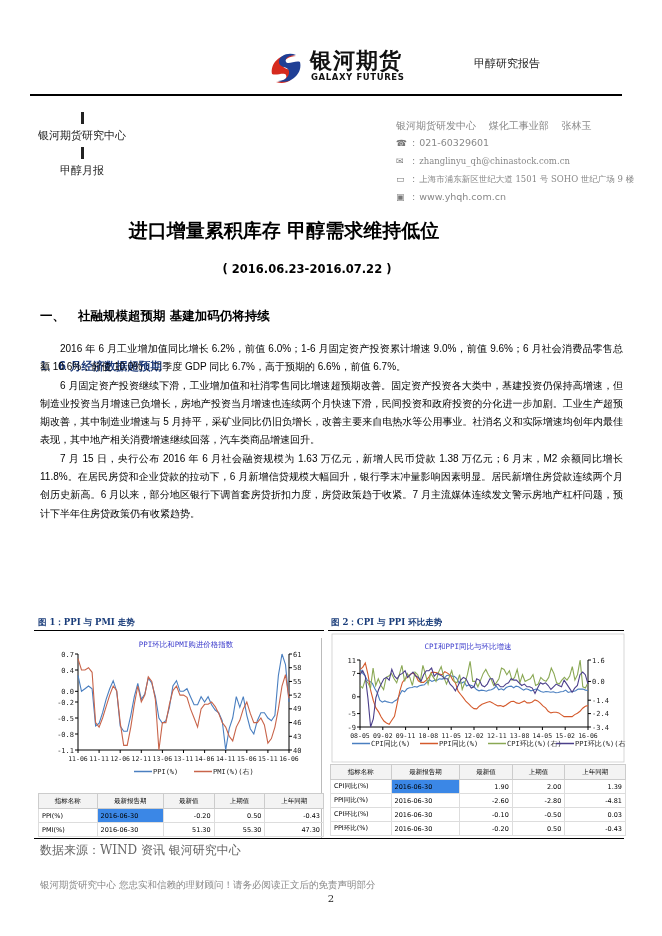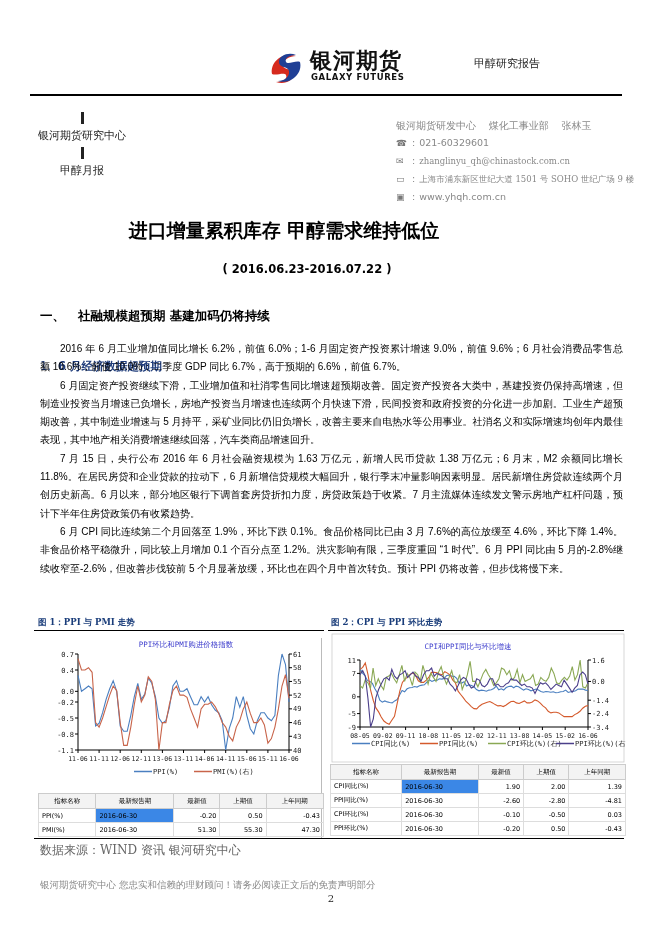--- a/index.html
+++ b/index.html
@@ -28,21 +28,21 @@
   .body p { margin:0; text-indent:2em; }
   
   .fig-label { font-family:"DejaVu Serif", serif; font-size:8.5px; font-weight:bold; color:#1a3d7a; }
   .fig1-label { left:38px; top:617px; }
   .fig2-label { left:331px; top:617px; }
   .fig-rule1 { left:34px; top:630px; width:290px; height:1px; background:#000; }
   .fig-rule2 { left:328px; top:630px; width:296px; height:1px; background:#000; }
   .chart-title { font-size:7.5px; color:#3b3bcc; }
   svg text { font-family:"DejaVu Sans Mono", monospace; }
   table.data { position:absolute; border-collapse:collapse; font-size:6.5px; font-family:"DejaVu Sans", sans-serif; }
-  table.data th { font-weight:normal; background:#f3f3f3; border:1px solid #ccc; height:14px; padding:0 3px; }
+  table.data th { font-weight:normal; background:#f3f3f3; border:1px solid #ccc; height:14px; padding:0 11px; }
   table.data td { border:1px solid #ddd; height:13px; padding:0 3px; white-space:nowrap; }
   table.data td.n { text-align:right; }
   table.data td.hl { background:#3b87e6; color:#000; }
   .src-rule { left:34px; top:838px; width:590px; height:1px; background:#000; }
   .source { left:40px; top:842px; font-size:12px; color:#666; font-family:"DejaVu Serif", serif; }
   .footer { left:40px; top:879px; font-size:9.5px; color:#888; }
   .page-no { left:0; top:893px; width:662px; text-align:center; font-size:10px; font-family:"DejaVu Serif", serif; color:#222; }
   .vbar { left:321px; top:638px; width:1px; height:200px; background:#bbb; }
 </style>
 </head>
@@ -98,21 +98,20 @@
   <span class="num">一、</span><span>社融规模超预期  基建加码仍将持续</span>
 </div>
 <div class="abs sub1">
   <span class="num">1.</span><span>6 月经济数据超预期</span>
 </div>
 
 <div class="abs body">
   <p>2016 年 6 月工业增加值同比增长 6.2%，前值 6.0%；1-6 月固定资产投资累计增速 9.0%，前值 9.6%；6 月社会消费品零售总额 10.6%，前值 10.0%；二季度 GDP 同比 6.7%，高于预期的 6.6%，前值 6.7%。</p>
   <p>6 月固定资产投资继续下滑，工业增加值和社消零售同比增速超预期改善。固定资产投资各大类中，基建投资仍保持高增速，但制造业投资当月增速已负增长，房地产投资当月增速也连续两个月快速下滑，民间投资和政府投资的分化进一步加剧。工业生产超预期改善，其中制造业增速与 5 月持平，采矿业同比仍旧负增长，改善主要来自电热水等公用事业。社消名义和实际增速均创年内最佳表现，其中地产相关消费增速继续回落，汽车类商品增速回升。</p>
   <p>7 月 15 日，央行公布 2016 年 6 月社会融资规模为 1.63 万亿元，新增人民币贷款 1.38 万亿元；6 月末，M2 余额同比增长 11.8%。在居民房贷和企业贷款的拉动下，6 月新增信贷规模大幅回升，银行季末冲量影响因素明显。居民新增住房贷款连续两个月创历史新高。6 月以来，部分地区银行下调首套房贷折扣力度，房贷政策趋于收紧。7 月主流媒体连续发文警示房地产杠杆问题，预计下半年住房贷政策仍有收紧趋势。</p>
-  <p>6 月 CPI 同比连续第二个月回落至 1.9%，环比下跌 0.1%。食品价格同比已由 3 月 7.6%的高位放缓至 4.6%，环比下降 1.4%。非食品价格平稳微升，同比较上月增加  0.1 个百分点至  1.2%。洪灾影响有限，三季度重回 “1 时代”。6 月 PPI 同比由 5 月的-2.8%继续收窄至-2.6%，但改善步伐较前 5 个月显著放缓，环比也在四个月中首次转负。预计 PPI 仍将改善，但步伐将慢下来。</p>
 </div>
 
 <div class="abs fig-label fig1-label">图 1：PPI 与 PMI 走势</div>
 <div class="abs fig-label fig2-label">图 2：CPI 与 PPI 环比走势</div>
 <div class="abs fig-rule1"></div>
 <div class="abs fig-rule2"></div>
 <div class="abs vbar"></div>
 
 <svg id="chart1" class="abs" style="left:34px;top:632px;" width="288" height="150">
   <text id="c1-title" class="chart-title" x="152" y="15" text-anchor="middle" fill="#3b3bcc" font-size="7.5">PPI环比和PMI购进价格指数</text>

